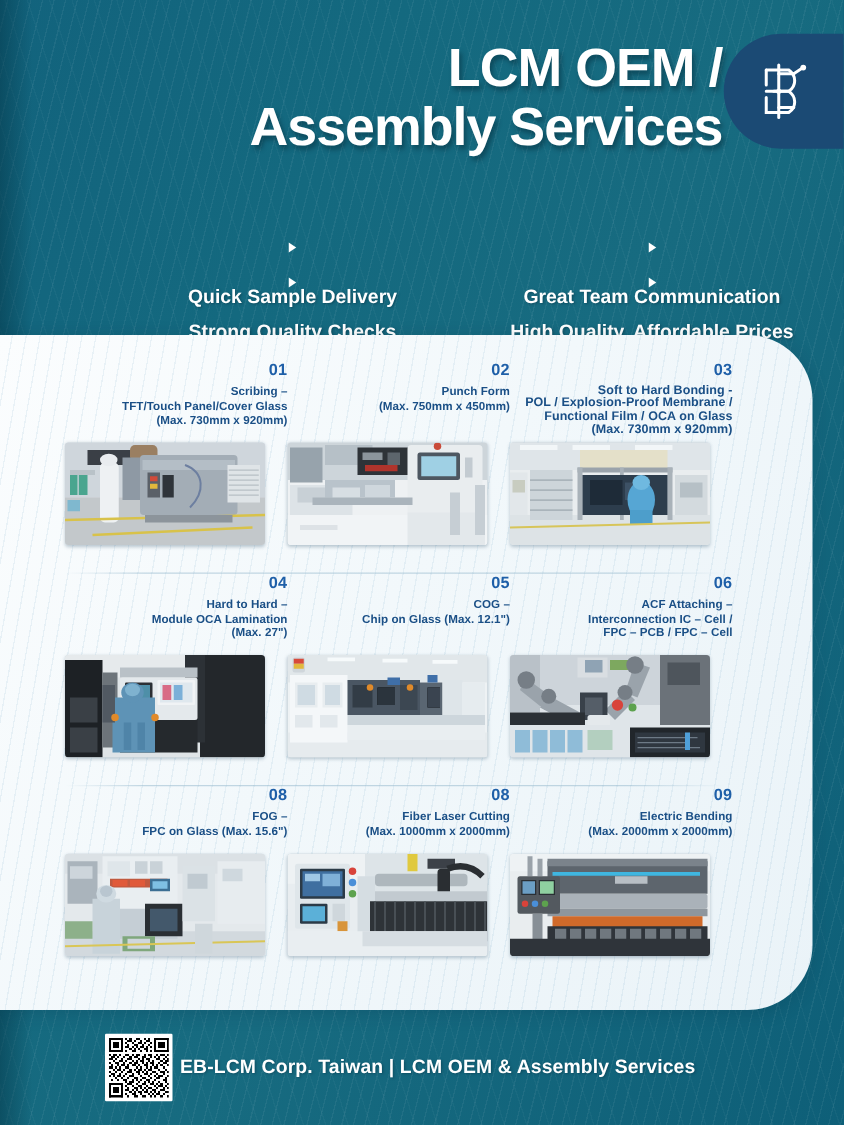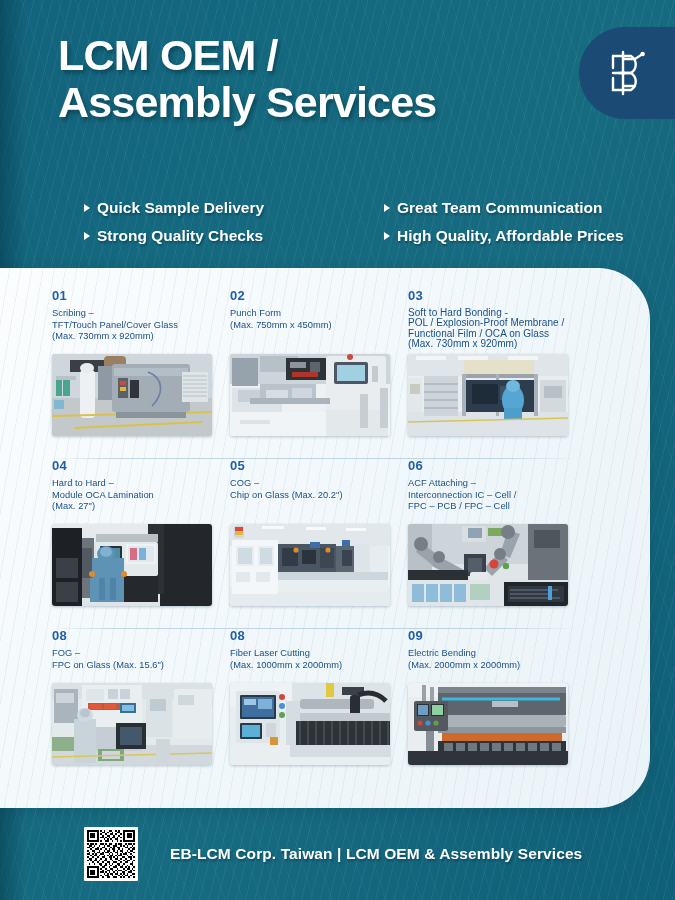--- a/index.html
+++ b/index.html
@@ -5,21 +5,21 @@
   * { margin:0; padding:0; box-sizing:border-box; }
   html,body { width:675px; height:900px; }
   body {
     font-family:"Liberation Sans", sans-serif;
     background:#0c6079;
     position:relative;
     overflow:hidden;
   }
 
   
-  .page { position:absolute; inset:0; width:675px; height:900px; overflow:hidden; }
+  .page { position:absolute; inset:0; width:675px; height:900px; overflow:hidden;text-align:right; }
 
   .bg-teal {
     position:absolute; inset:0;
     background:
       linear-gradient(118deg,#12637d 0%,#14697f 28%,#176b80 55%,#0e5f78 100%);
   }
   
   .bg-lines {
     position:absolute; inset:-40px;
     background:repeating-linear-gradient(
@@ -68,21 +68,21 @@
 
   
   .bullets {
     position:absolute; left:84px; top:194px;
     width:575px;
     display:grid;
     grid-template-columns:300px 275px;
     grid-auto-rows:28px;
     column-gap:0px;
   }
-  .bullet { display:flex; align-items:center; gap:7px; }
+  .bullet { display:flex; align-items:center; gap:27px;flex-direction:column; }
   .bullet .tri {
     width:0;height:0;
     border-left:6px solid #ffffff;
     border-top:4.5px solid transparent;
     border-bottom:4.5px solid transparent;
     flex:0 0 auto;
   }
   .bullet .btxt {
     font-size:15.5px; font-weight:bold; color:#ffffff;
     text-shadow:1px 1.5px 2px rgba(0,30,45,.4);
@@ -128,21 +128,21 @@
     background:linear-gradient(90deg,rgba(150,185,205,.0),rgba(150,185,205,.55) 12%,rgba(150,185,205,.55) 85%,rgba(150,185,205,0));
   }
 
   .card { position:relative; width:178px; }
   .card-num {
     font-size:13px; font-weight:bold; color:#1e5fa8;
     letter-spacing:.3px;
     margin-bottom:5px;
   }
   .card-desc {
-    font-size:9.3px; font-weight:normal; color:#1a4f86;
+    font-size:9.3px; font-weight:bold; color:#1a4f86;
     line-height:11.6px;
     letter-spacing:.05px;
     white-space:pre-line;
   }
   .card-desc.tight { font-size:10px; line-height:10.4px; }
 
   .thumb {
     position:absolute; left:0; width:160px; height:82px;
     border-radius:3px;
     overflow:hidden;
@@ -159,21 +159,21 @@
   .qr {
     margin-left:84px;
     width:54px; height:54px;
     background:#ffffff;
     padding:3px;
     border-radius:1px;
     flex:0 0 auto;
   }
   .qr svg { display:block; }
   .footer-text {
-    margin-left:32px;
+    margin-left:6px;
     font-size:15.5px; font-weight:bold; color:#ffffff;
     letter-spacing:.1px;
     text-shadow:1px 1.5px 2px rgba(0,30,45,.35);
   }
 </style>
 </head>
 <body>
 
 <div class="page">
 
@@ -386,21 +386,21 @@
               <rect x="30" y="24" width="10" height="30" fill="#515962"></rect>
               <circle cx="40" cy="50" r="3" fill="#e08a2a"></circle>
               <circle cx="72" cy="50" r="3" fill="#e08a2a"></circle>
             </svg>
           </div>
         </div>
 
         <div class="card">
           <div class="card-num">05</div>
           <div class="card-desc">COG –
-Chip on Glass (Max. 20.2")</div>
+Chip on Glass (Max. 12.1")</div>
           <div class="thumb" style="top:66px;">
             <svg viewBox="0 0 160 82" preserveAspectRatio="none">
               <rect width="160" height="82" fill="#eef2f4"></rect>
               <rect x="0" y="0" width="160" height="22" fill="#e1e7ea"></rect>
               <rect x="0" y="62" width="160" height="20" fill="#e6ebee"></rect>
               <rect x="32" y="2" width="22" height="3" fill="#f6fafb"></rect>
               <rect x="76" y="3" width="20" height="3" fill="#f6fafb"></rect>
               <rect x="116" y="4" width="20" height="3" fill="#f6fafb"></rect>
               <rect x="4" y="2" width="10" height="12" rx="2" fill="#cfd6db"></rect>
               <rect x="5" y="3" width="8" height="4" fill="#d84a3a"></rect>

